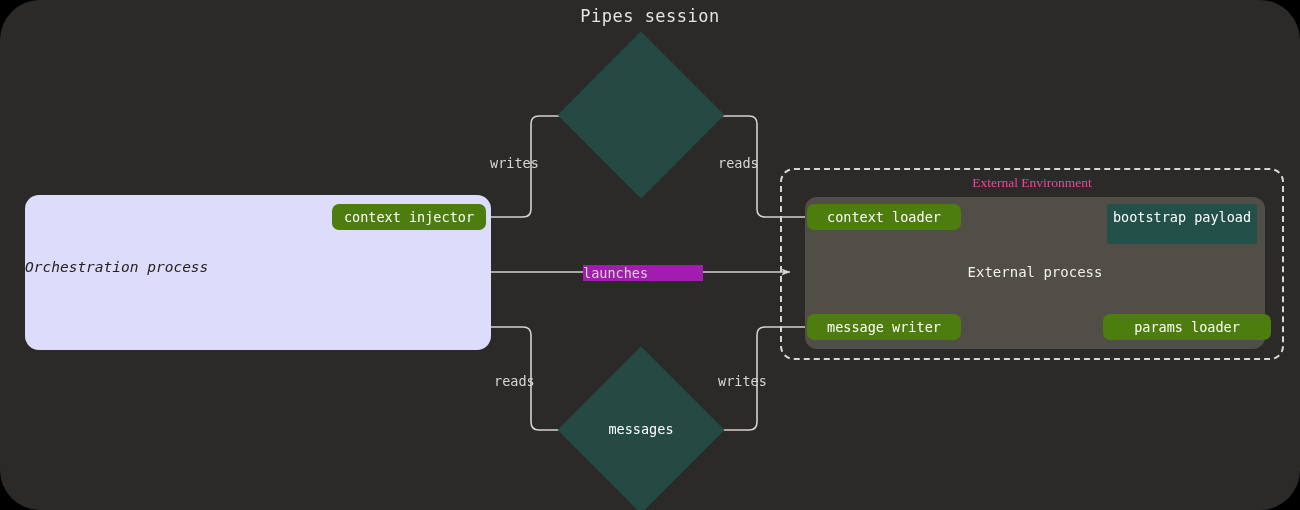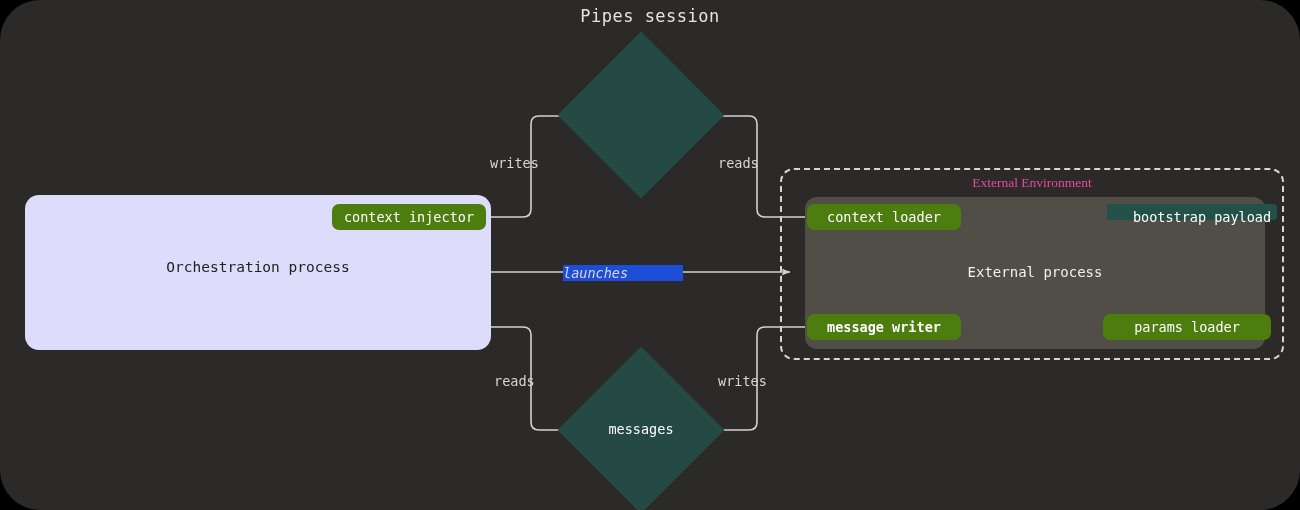--- a/index.html
+++ b/index.html
@@ -51,42 +51,43 @@
     height: 155px;
     background: #dddcfa;
     border-radius: 14px;
     box-sizing: border-box;
   }
   #orchestration-label {
     position: absolute;
     left: 0;
     top: 64px;
     width: 466px;
-    text-align: center;
+    text-align: left;
     color: #232323;
     font-size: 14.5px;
+    font-style: italic;
   }
 
   .port-btn {
     position: absolute;
     background: #4d7c0f;
     color: #ffffff;
     font-size: 13.5px;
     border-radius: 7px;
     height: 26px;
     line-height: 26px;
     text-align: center;
     white-space: nowrap;
     box-sizing: border-box;
   }
 
   #btn-context-injector { left: 332px; top: 204px; width: 154px; }
   #btn-message-reader   { left: 332px; top: 314px; width: 154px; }
   #btn-context-loader   { left: 807px; top: 204px; width: 154px; }
-  #btn-message-writer   { left: 807px; top: 314px; width: 154px; font-weight: bold; }
+  #btn-message-writer   { left: 807px; top: 314px; width: 154px; }
   #btn-params-loader    { left: 1103px; top: 314px; width: 168px; }
 
   
   #external-env {
     position: absolute;
     left: 780px;
     top: 168px;
     width: 504px;
     height: 192px;
     border: 2px dashed #d8d5d0;
@@ -122,26 +123,25 @@
     color: #f2f0ec;
     font-size: 14px;
   }
 
   
   .asset-rect {
     position: absolute;
     background: #235048;
     color: #ffffff;
     font-size: 13.5px;
-    height: 16px;
+    height: 40px;
     line-height: 26px;
     text-align: center;
     border-radius: 3px;
     white-space: nowrap;
-    padding-left: 20px;
   }
   #node-bootstrap-payload { left: 1107px; top: 204px; width: 150px; }
 
   .asset-diamond {
     position: absolute;
     width: 118px;
     height: 118px;
     background: #254a43;
     transform: rotate(45deg);
   }
@@ -197,21 +197,21 @@
       <path d="M961,217 H1099" marker-end="url(#arrowhead)"></path>
 
       <path d="M885,314 V306 Q885,298 893,298 H1136 Q1144,298 1144,290 V240" marker-end="url(#arrowhead)"></path>
 
       <path d="M1185,314 V240" marker-end="url(#arrowhead)"></path>
     </g>
   </svg>
 
   <div class="edge-label" style="left:490px; top:155px; width:80px;">writes</div>
   <div class="edge-label" style="left:718px; top:155px; width:80px;">reads</div>
-  <div class="edge-label" style="left:563px; top:265px; width:120px; background:#1d4ed8;font-style:italic;">launches</div>
+  <div class="edge-label" style="left:583px; top:265px; width:120px; background:#a21caf;">launches</div>
   <div class="edge-label" style="left:494px; top:373px; width:80px;">reads</div>
   <div class="edge-label" style="left:718px; top:373px; width:80px;">writes</div>
   <div class="edge-label on-proc" style="left:980px; top:209px; width:100px; background:#514d47;">consumes</div>
   <div class="edge-label on-proc" style="left:980px; top:290px; width:100px; background:#514d47;">consumes</div>
   <div class="edge-label on-proc" style="left:1140px; top:265px; width:80px; background:#514d47;">loads</div>
 
   <div id="orchestration-box">
     <div id="orchestration-label">Orchestration process</div>
   </div>
   <div class="port-btn" id="btn-context-injector">context injector</div>

